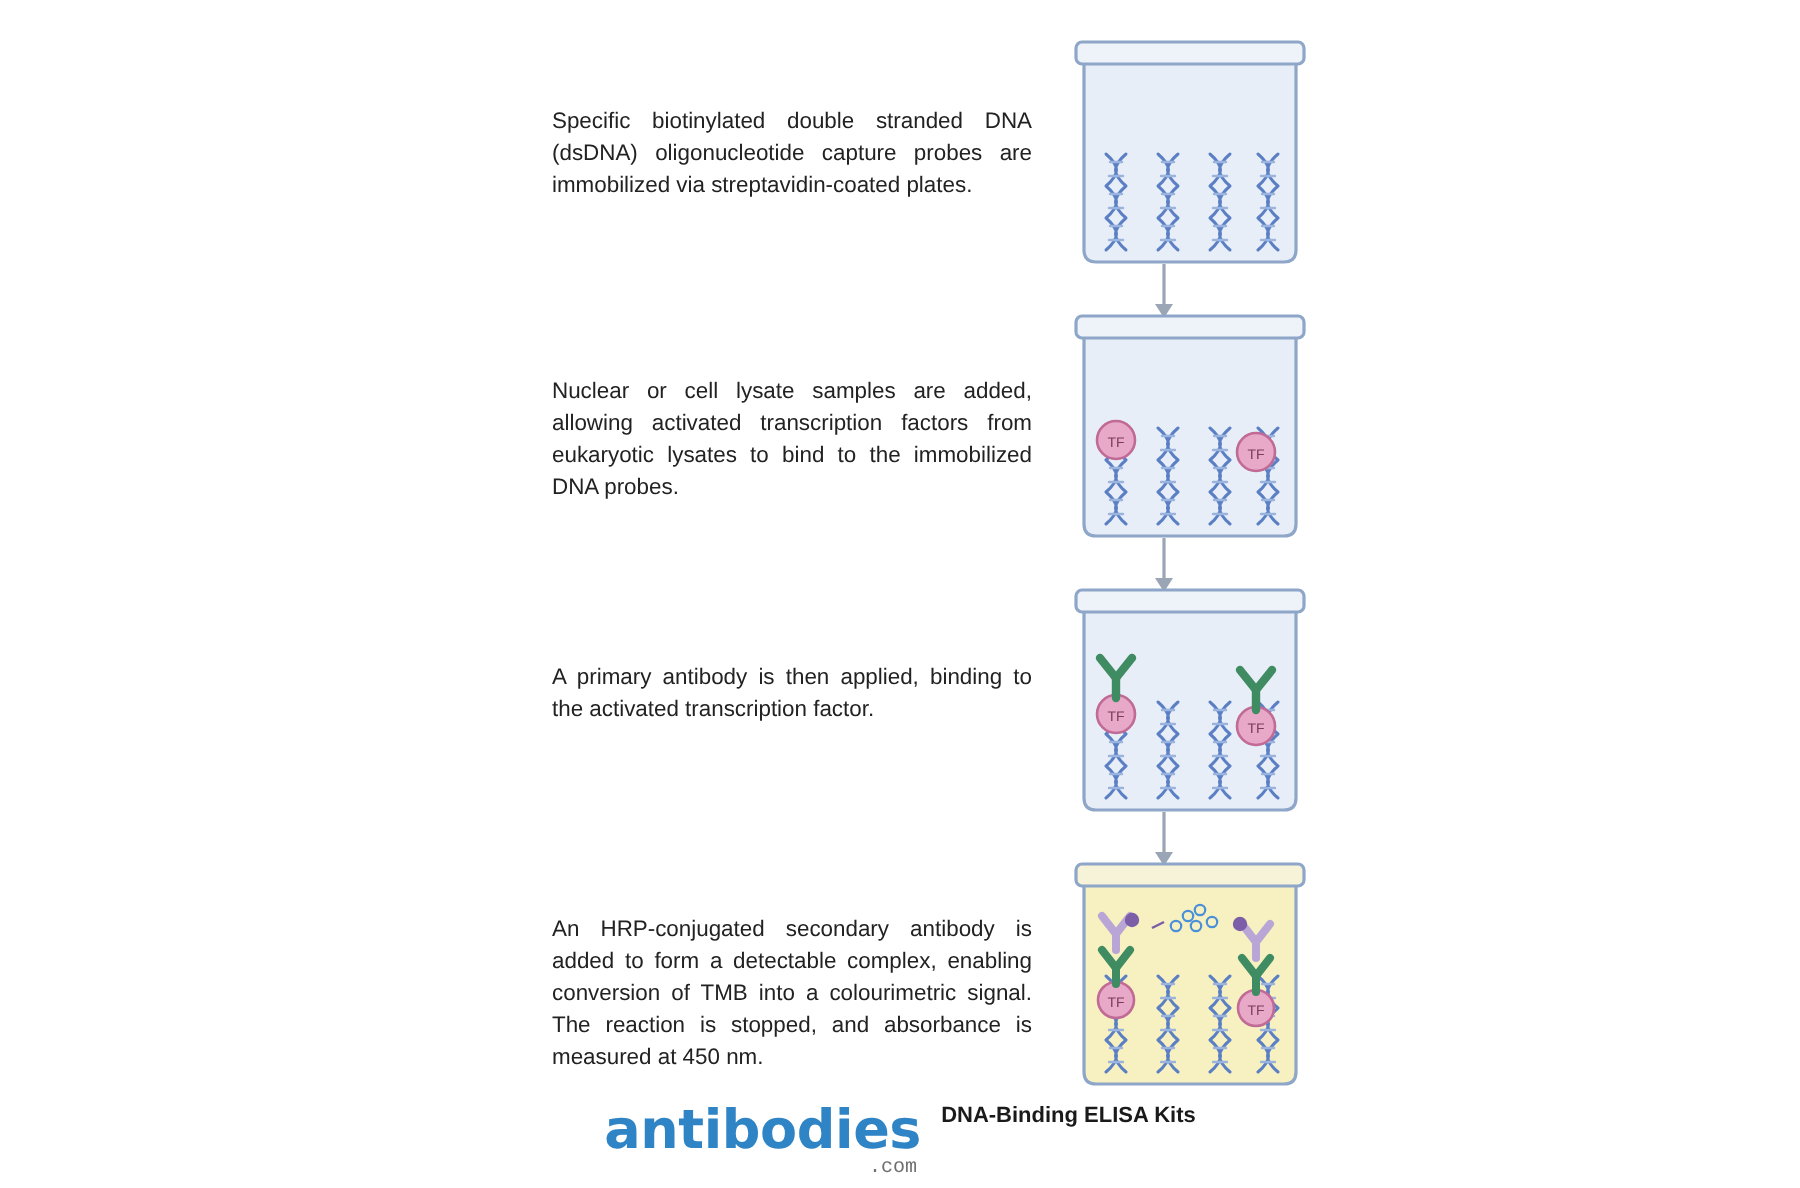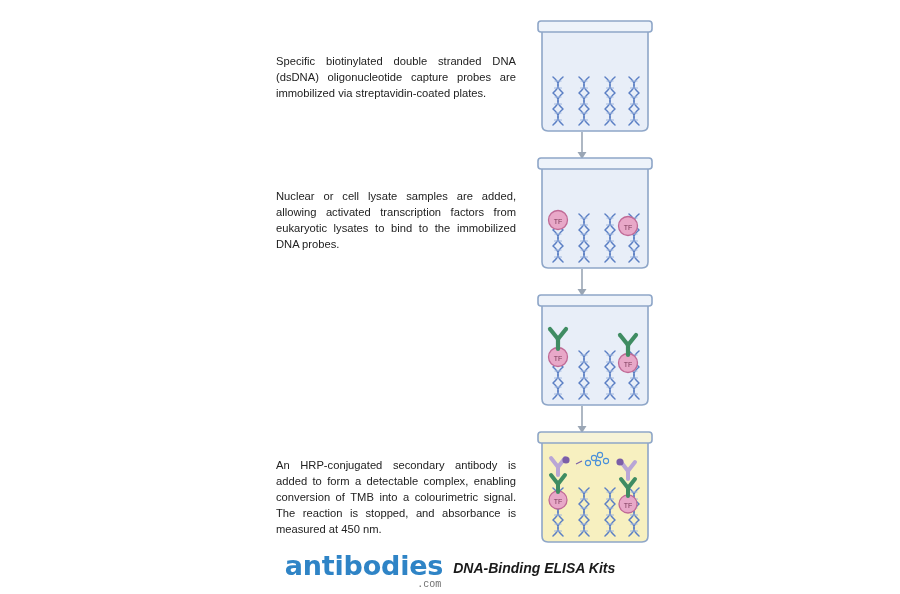--- a/index.html
+++ b/index.html
@@ -66,21 +66,20 @@
     position: absolute;
     left: 0;
     top: 552px;
     width: 900px;
     display: flex;
     justify-content: center;
     align-items: flex-end;
   }
   .logo-block {
     display: flex;
-    align-items: flex-end;
     gap: 10px;
   }
   .logo-text {
     position: relative;
     line-height: 1;
   }
   .logo-main {
     font-size: 27px;
     font-weight: bold;
     color: #2f84c6;
@@ -89,25 +88,24 @@
   }
   .logo-dotcom {
     position: absolute;
     right: 2px;
     bottom: -11px;
     font-size: 10px;
     color: #6f6f6f;
     font-family: Liberation Mono, monospace;
   }
   .footer-title {
-    font-size: 14px;
+    font-size: 11px;
     font-weight: bold;
     color: #1a1a1a;
     padding-bottom: 3px;
-    font-style: italic;
   }
 </style>
 </head>
 <body>
 
 <div class="stage">
 
   <div class="step" style="top: 14px; height: 118px;">
     <div class="step-text" style="top: 40px;">Specific biotinylated double stranded DNA (dsDNA) oligonucleotide capture probes are immobilized via streptavidin-coated plates.</div>
     <div class="well-wrap">
@@ -188,20 +186,21 @@
   </div>
 
   <div class="arrow" style="top: 269px;">
     <svg width="14" height="30" viewBox="0 0 14 30">
       <line x1="7" y1="0" x2="7" y2="22" stroke="#9aa6b5" stroke-width="1.6"></line>
       <path d="M2.5,20 L7,27 L11.5,20 Z" fill="#9aa6b5"></path>
     </svg>
   </div>
 
   <div class="step" style="top: 288px; height: 118px;">
+    <div class="step-text" style="top: 44px;">A primary antibody is then applied, binding to the activated transcription factor.</div>
     <div class="well-wrap">
       <div class="well">
         <svg width="118" height="116" viewBox="0 0 118 116">
           <path d="M6 12 L6 108 Q6 114 12 114 L106 114 Q112 114 112 108 L112 12 Z" fill="#e8eef8" stroke="#8ea6c8" stroke-width="1.6"></path>
           <rect x="2" y="4" width="114" height="11" rx="3" fill="#eef3fa" stroke="#8ea6c8" stroke-width="1.6"></rect>
           <g stroke="#5b7fc4" stroke-width="1.5" fill="none" stroke-linecap="round">
             <g transform="translate(22,60)">
               <path d="M-5,0 C 2,6 2,10 -5,16 M5,0 C -2,6 -2,10 5,16 M-5,16 C 2,22 2,26 -5,32 M5,16 C -2,22 -2,26 5,32 M-5,32 C 2,38 2,42 -5,48 M5,32 C -2,38 -2,42 5,48"></path>
               <path d="M-3,4 L3,4 M-3.5,11 L3.5,11 M-3,20 L3,20 M-3.5,27 L3.5,27 M-3,36 L3,36 M-3.5,43 L3.5,43" stroke="#9bb4dd" stroke-width="1.2"></path>
             </g>

